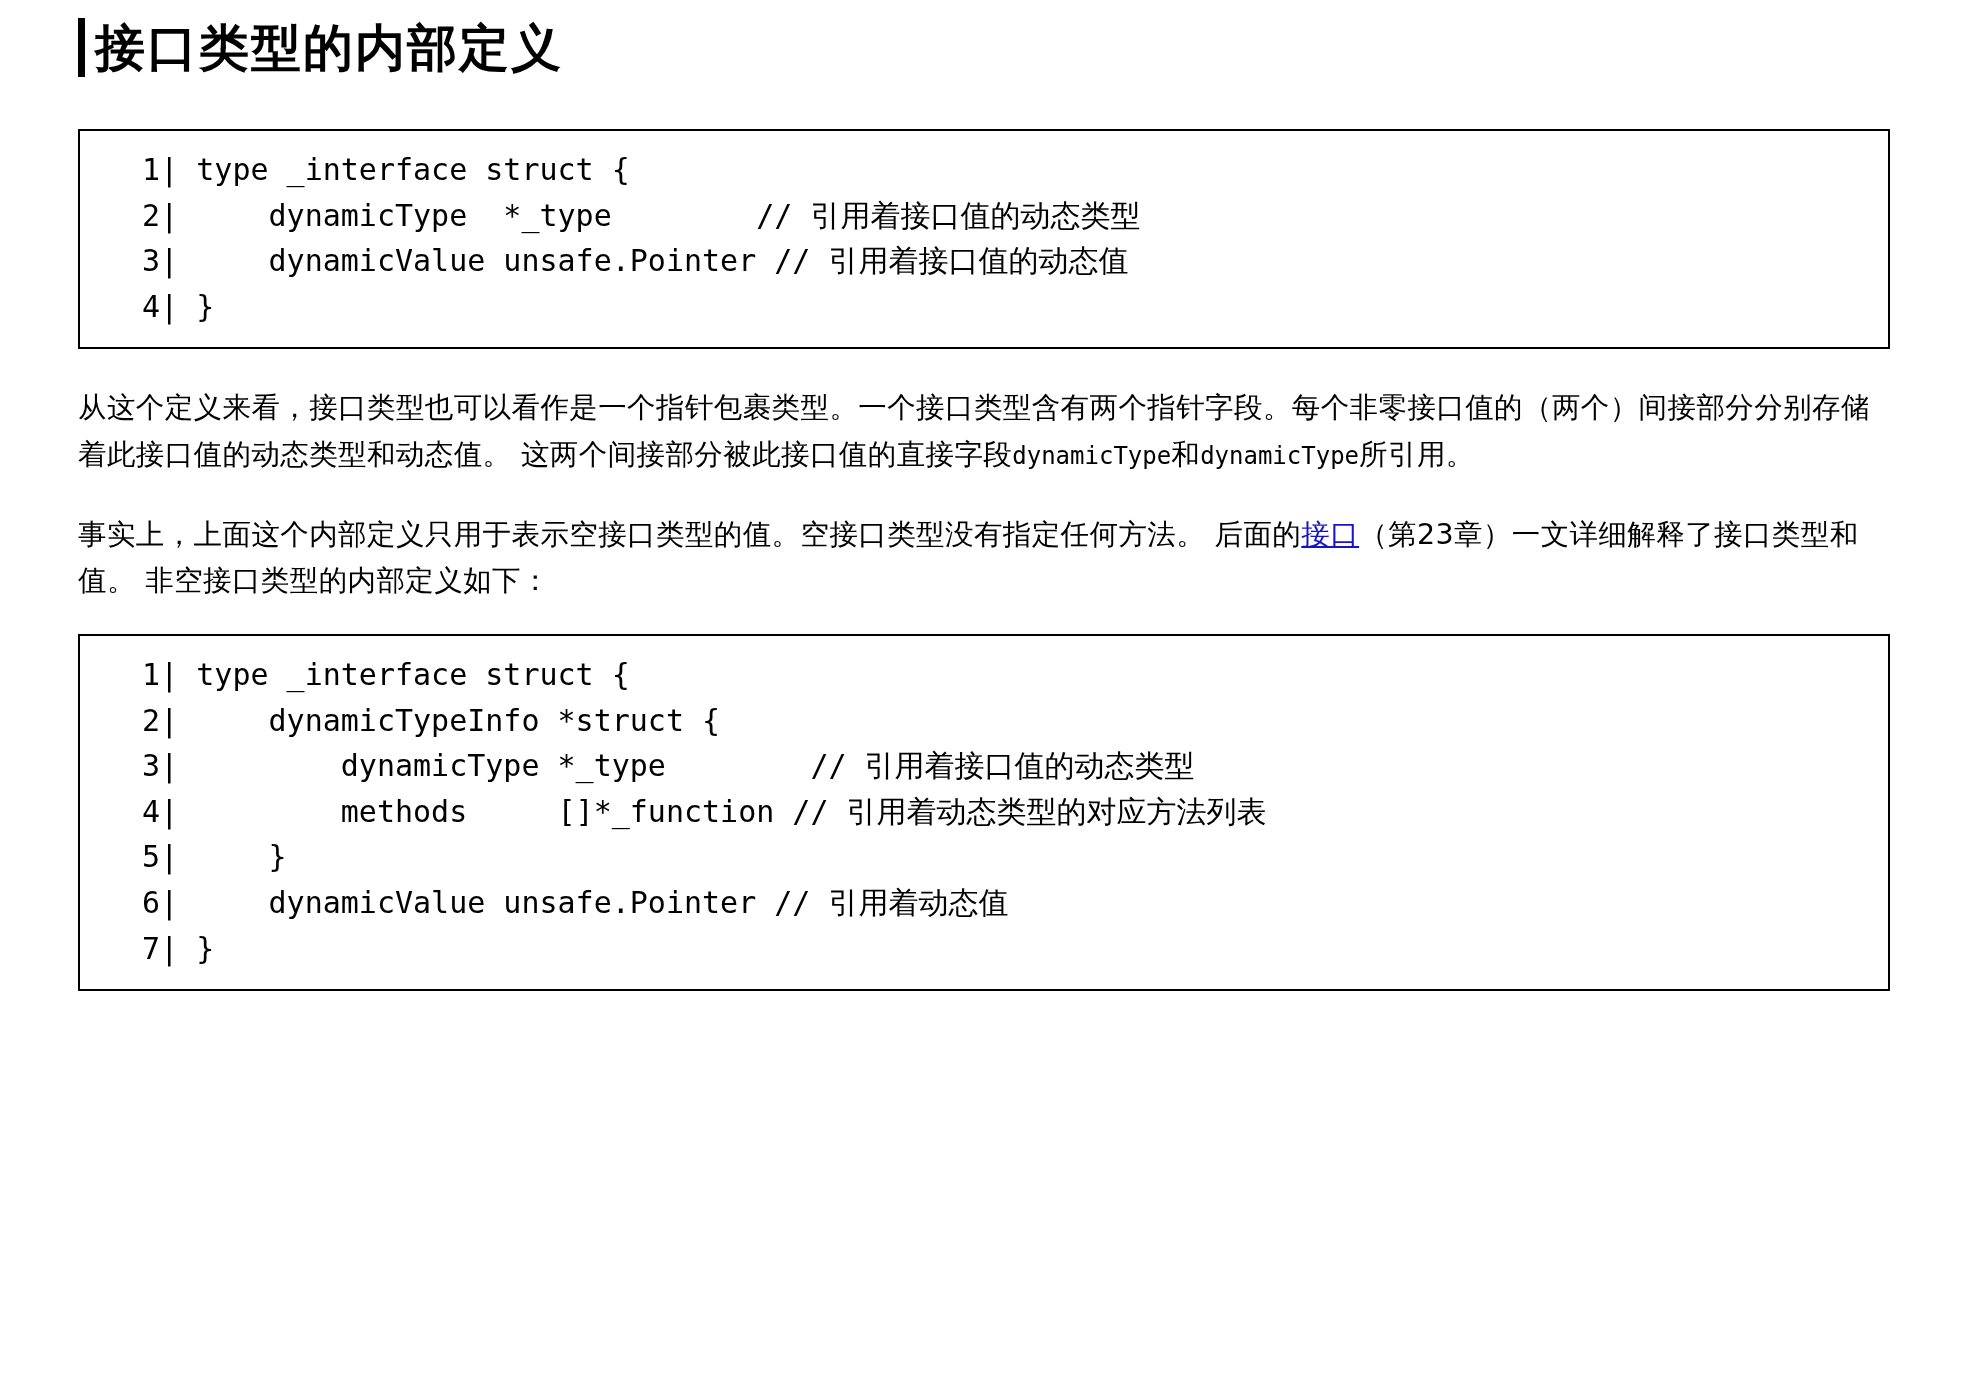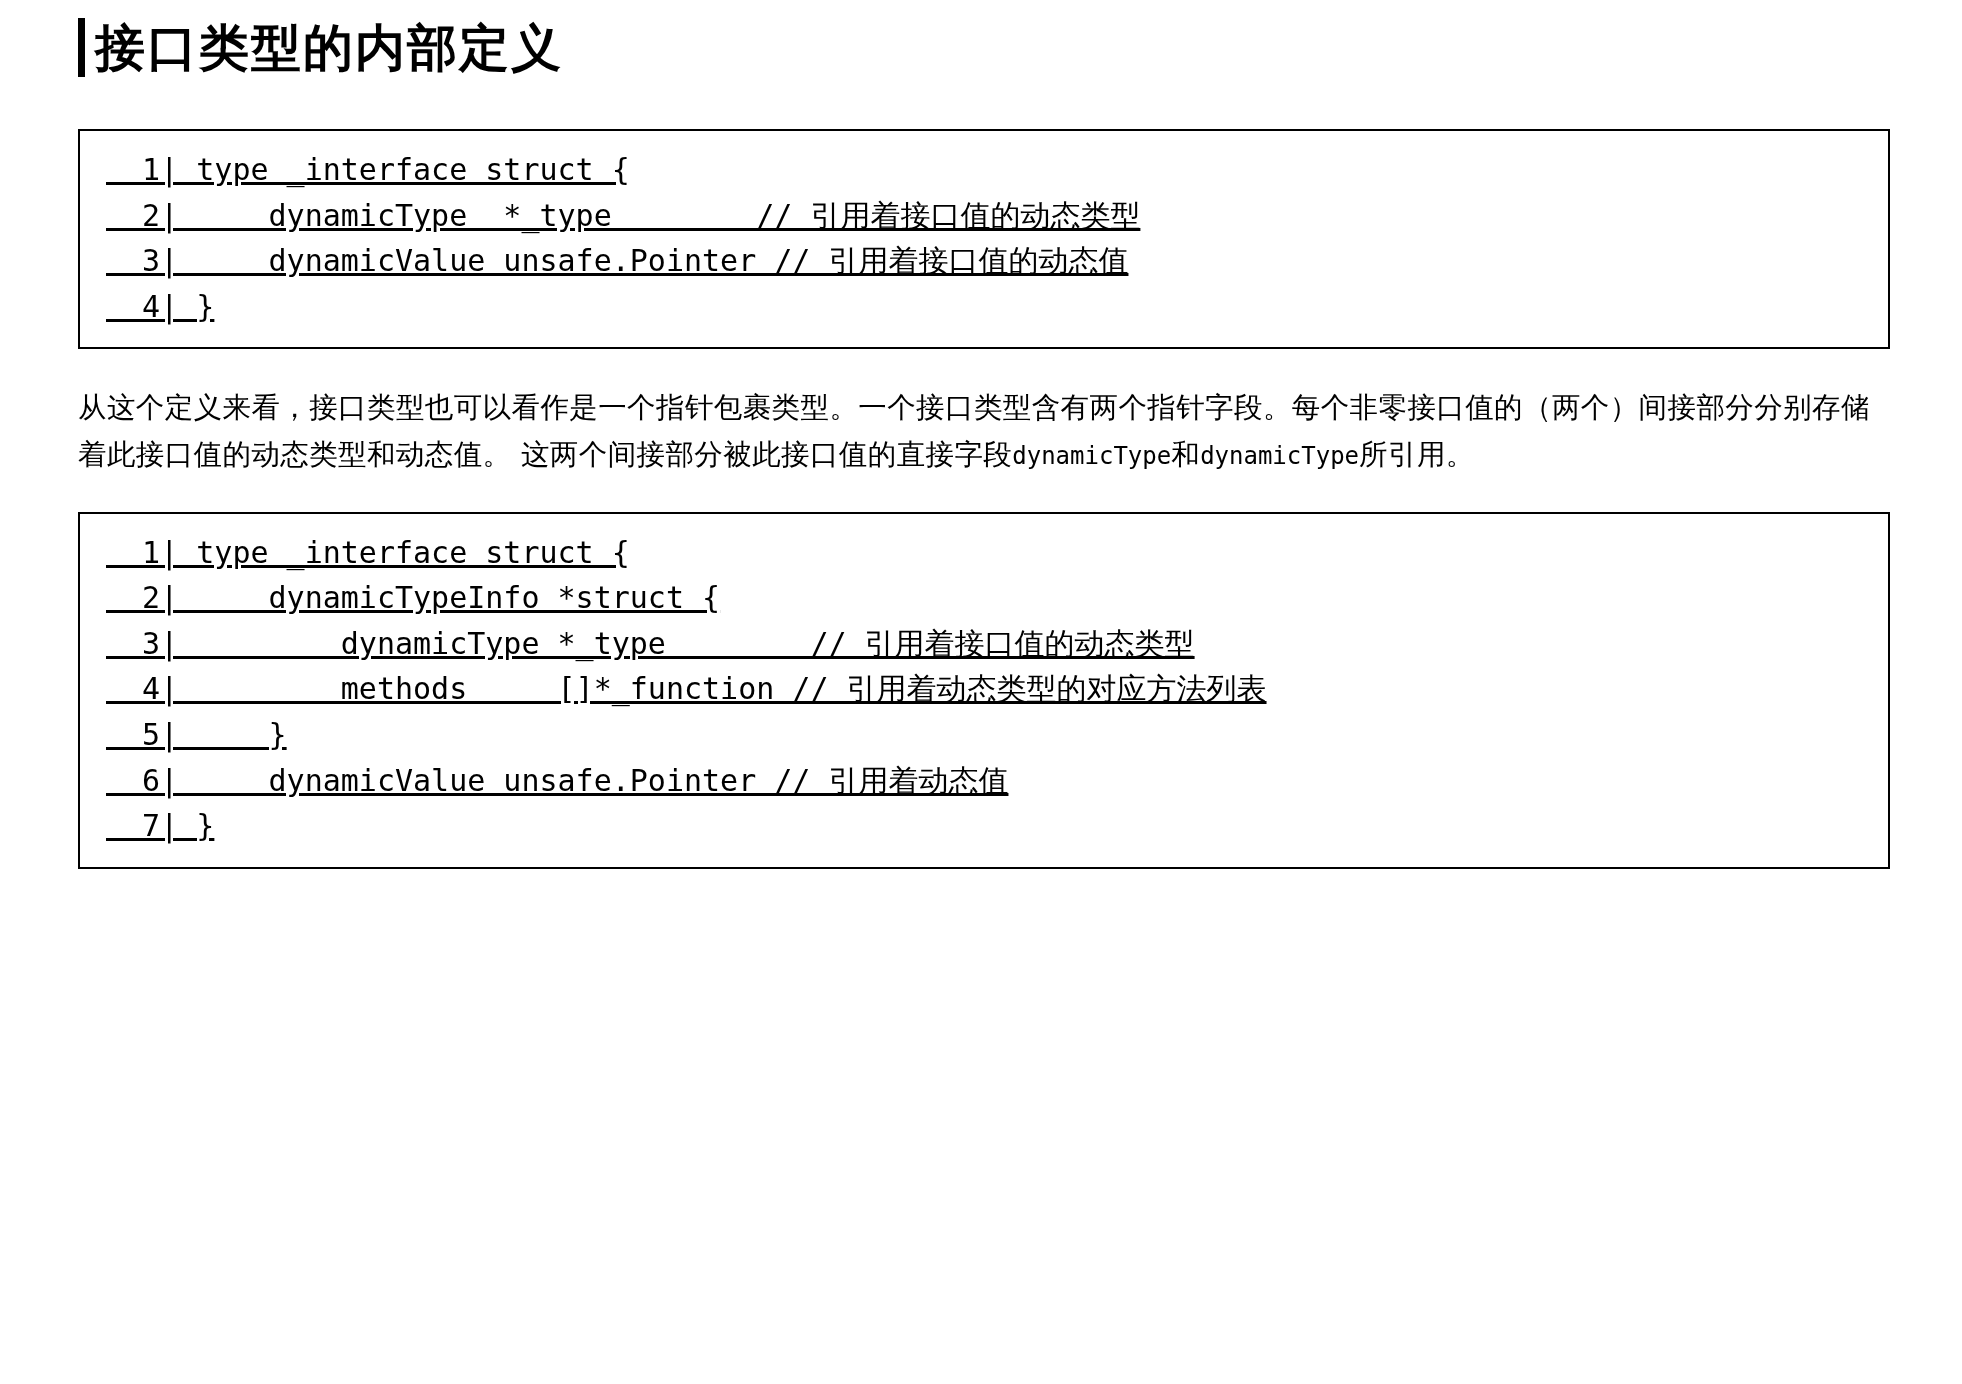--- a/index.html
+++ b/index.html
@@ -61,21 +61,20 @@
   }
 
   
   .codeblock {
     border: 2px solid #000000;
     padding: 16px 18px 18px 26px;
     margin: 0 0 36px 0;
     background: #ffffff;
     box-sizing: border-box;
     max-width: 1812px;
-    text-decoration: underline;
   }
   .codeblock pre {
     margin: 0;
     font-family: "DejaVu Sans Mono", monospace;
     font-size: 30px;
     line-height: 1.52;
     white-space: pre;
     letter-spacing: 0px;
   }
 </style>
@@ -94,20 +93,23 @@
     <pre>  1| type _interface struct {
   2|     dynamicType  *_type        // 引用着接口值的动态类型
   3|     dynamicValue unsafe.Pointer // 引用着接口值的动态值
   4| }</pre>
   </div>
 
   <p class="para">
     <span>从这个定义来看，接口类型也可以看作是一个指针包裹类型。一个接口类型含有两个指针字段。每个非零接口值的（两个）间接部分分别存储着此接口值的动态类型和动态值。 这两个间接部分被此接口值的直接字段</span><span class="mono-inline">dynamicType</span><span>和</span><span class="mono-inline">dynamicType</span><span>所引用。</span>
   </p>
 
+  <p class="para tight">
+    <span>事实上，上面这个内部定义只用于表示空接口类型的值。空接口类型没有指定任何方法。 后面的</span><a class="link" href="#">接口</a><span>（第23章）一文详细解释了接口类型和值。 非空接口类型的内部定义如下：</span>
+  </p>
 
   <div class="codeblock">
     <pre>  1| type _interface struct {
   2|     dynamicTypeInfo *struct {
   3|         dynamicType *_type        // 引用着接口值的动态类型
   4|         methods     []*_function // 引用着动态类型的对应方法列表
   5|     }
   6|     dynamicValue unsafe.Pointer // 引用着动态值
   7| }</pre>
   </div>

